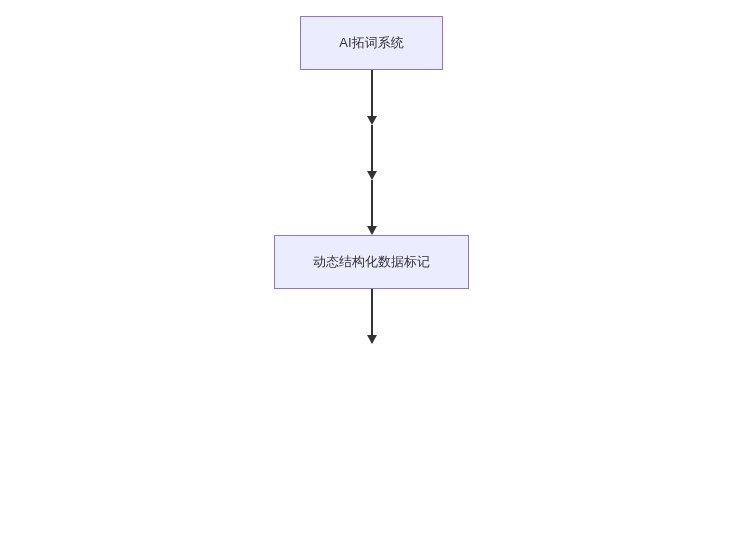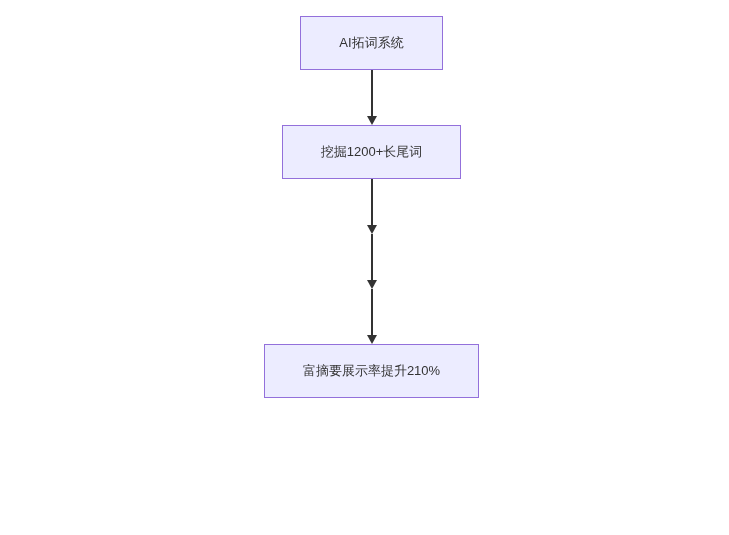--- a/index.html
+++ b/index.html
@@ -67,39 +67,36 @@
 
     <div class="node">
       <span>AI拓词系统</span>
     </div>
 
     <div class="edge">
       <div class="edge-line"></div>
       <div class="edge-head"></div>
     </div>
 
-    <div class="node">
-      <span>挖掘1200+长尾词</span>
-    </div>
-
-    <div class="edge">
-      <div class="edge-line"></div>
-      <div class="edge-head"></div>
-    </div>
-
 
     <div class="edge">
       <div class="edge-line"></div>
       <div class="edge-head"></div>
     </div>
 
 
     <div class="edge">
       <div class="edge-line"></div>
       <div class="edge-head"></div>
     </div>
 
     <div class="node">
-      <span>富摘要展示率提升210%</span>
+      <span>动态结构化数据标记</span>
     </div>
+
+    <div class="edge">
+      <div class="edge-line"></div>
+      <div class="edge-head"></div>
+    </div>
+
 
   </div>
 </div>
 
 </body></html>

